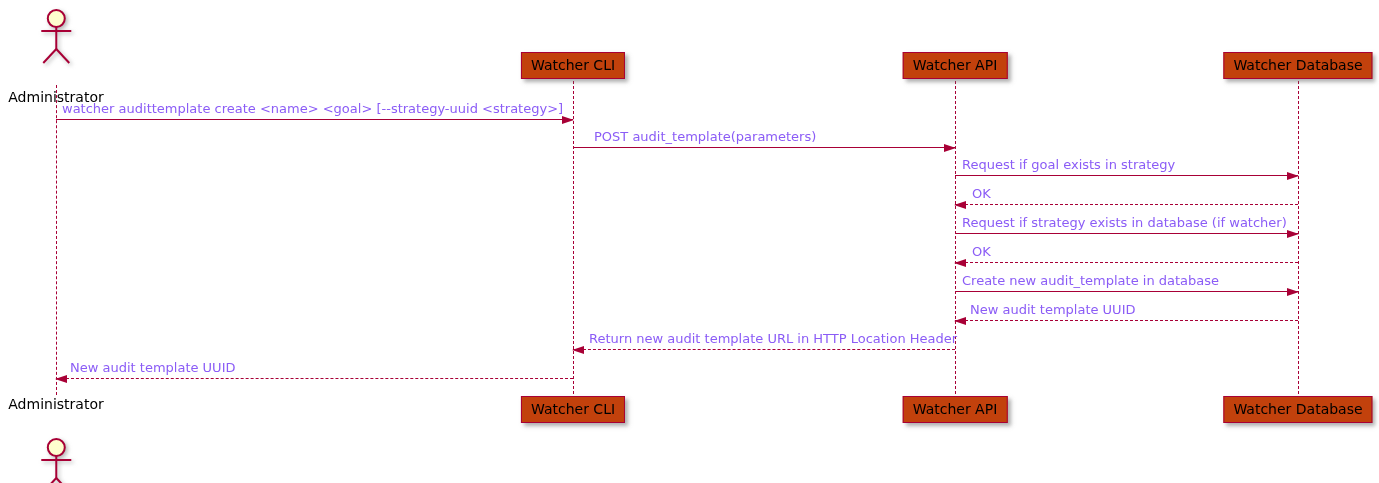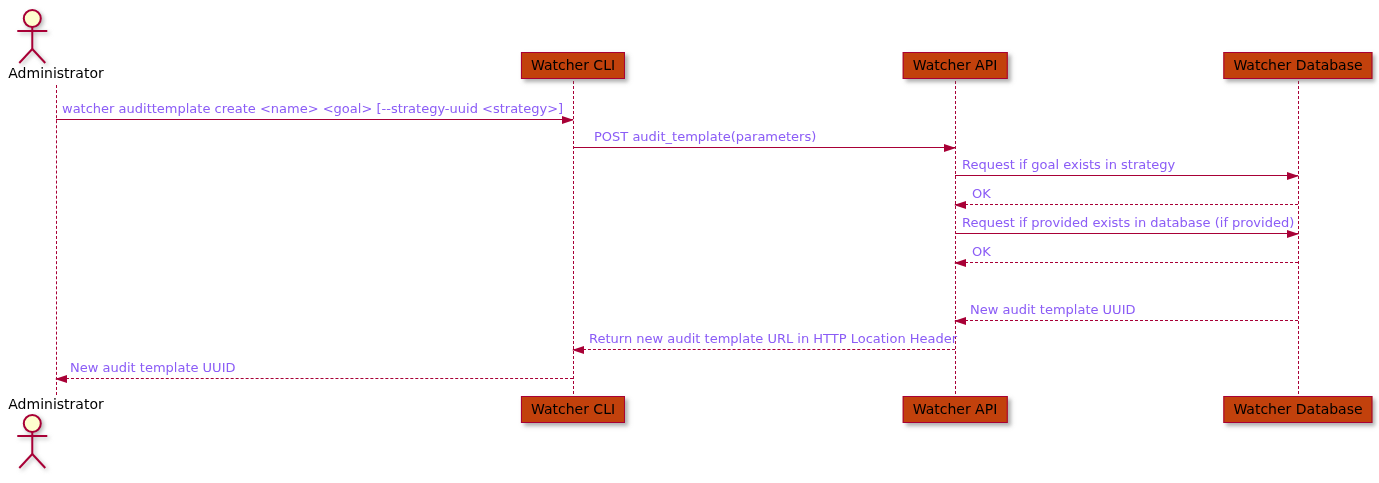--- a/index.html
+++ b/index.html
@@ -33,20 +33,22 @@
     font-size: 14px;
     white-space: nowrap;
     line-height: 16px;
   }
   
   .actor {
     position: absolute;
     transform: translateX(-50%);
     display: flex;
     flex-direction: column;
+    align-items: center;
+    gap: 24px;
   }
   .actor-label {
     font-size: 14px;
     white-space: nowrap;
     line-height: 17px;
   }
   .stick { filter: drop-shadow(2.5px 2.5px 2px rgba(120,120,120,0.55)); }
   
   .msg { position: absolute; height: 20px; }
   .msg .lbl {
@@ -122,31 +124,36 @@
     <span class="head"></span>
   </div>
 
   <div class="msg dashed left" style="left:955px; width:343px; top:185px">
     <span class="lbl" style="left:17px">OK</span>
     <span class="line"></span>
     <span class="head"></span>
   </div>
 
   <div class="msg solid right" style="left:955px; width:343px; top:214px">
-    <span class="lbl" style="left:7px">Request if provided exists in database (if provided)</span>
+    <span class="lbl" style="left:7px">Request if strategy exists in database (if watcher)</span>
     <span class="line"></span>
     <span class="head"></span>
   </div>
 
   <div class="msg dashed left" style="left:955px; width:343px; top:243px">
     <span class="lbl" style="left:17px">OK</span>
     <span class="line"></span>
     <span class="head"></span>
   </div>
 
+  <div class="msg solid right" style="left:955px; width:343px; top:272px">
+    <span class="lbl" style="left:7px">Create new audit_template in database</span>
+    <span class="line"></span>
+    <span class="head"></span>
+  </div>
 
   <div class="msg dashed left" style="left:955px; width:343px; top:301px">
     <span class="lbl" style="left:15px">New audit template UUID</span>
     <span class="line"></span>
     <span class="head"></span>
   </div>
 
   <div class="msg dashed left" style="left:573px; width:382px; top:330px">
     <span class="lbl" style="left:16px">Return new audit template URL in HTTP Location Header</span>
     <span class="line"></span>

